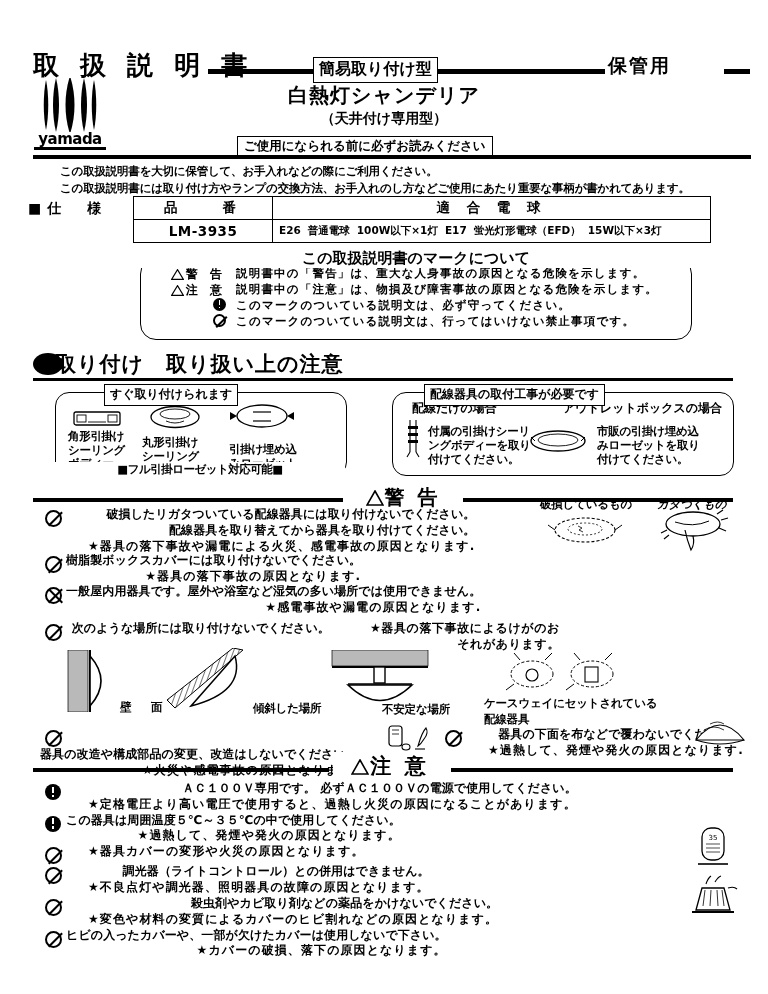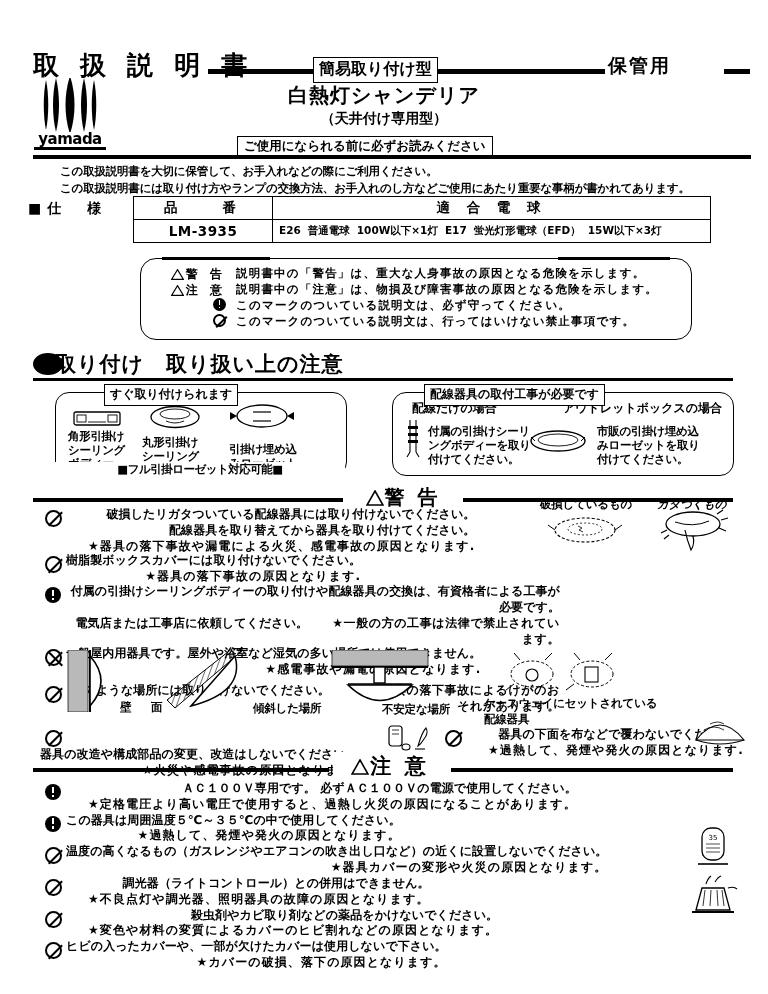--- a/index.html
+++ b/index.html
@@ -229,20 +229,21 @@
       <td class="spec-bulb">
         <span>E26</span><span>普通電球</span><span>100W以下×1灯</span><span>E17</span><span>蛍光灯形電球（EFD）</span><span>15W以下×3灯</span>
       </td>
     </tr>
   </tbody>
     </table>
 
   <div class="legend-wrap">
     <div class="legend-line-l"></div>
     <div class="legend-line-r"></div>
+    <div class="legend-title"><span>この取扱説明書のマークについて</span></div>
     <div class="legend-box"></div>
     <div class="legend-rows">
 
       <div class="legend-row">
         <div class="legend-mark">
           <span class="tri">
             <svg width="13" height="11" viewBox="0 0 13 11">
                 <path d="M6.5 0.6 L12.4 10.4 L0.6 10.4 Z" fill="none" stroke="#000" stroke-width="1.1"></path>
               </svg>
           </span>
@@ -403,31 +404,20 @@
     <div class="li" style="margin-top:-1px;">
       <div class="li-ico">
           <span class="ban ban-lg"></span>
         </div>
       <div class="li-body">
         <div>樹脂製ボックスカバーには取り付けないでください。</div>
         <span class="sub">★器具の落下事故の原因となります.</span>
       </div>
     </div>
 
-    <div class="li" style="margin-top:-1px;">
-      <div class="li-ico">
-          <span class="cir-ex cir-lg"></span>
-        </div>
-      <div class="li-body" style="width:700px;">
-        <div>付属の引掛けシーリングボディーの取り付けや配線器具の交換は、有資格者による工事が必要です。</div>
-        <div>
-          <span>電気店または工事店に依頼してください。</span><span class="inl">★一般の方の工事は法律で禁止されています。</span>
-        </div>
-      </div>
-    </div>
 
     <div class="li" style="margin-top:-1px;">
       <div class="li-ico">
           <span class="ban-x"></span>
         </div>
       <div class="li-body">
         <div>一般屋内用器具です。屋外や浴室など湿気の多い場所では使用できません。</div>
         <span class="sub">★感電事故や漏電の原因となります.</span>
       </div>
     </div>
@@ -560,21 +550,20 @@
         <div>この器具は周囲温度５℃～３５℃の中で使用してください。</div>
         <span class="sub">★過熱して、発煙や発火の原因となります。</span>
       </div>
     </div>
 
     <div class="li" style="margin-top:0px;">
       <div class="li-ico">
           <span class="ban ban-lg"></span>
         </div>
       <div class="li-body">
-        <div>温度の高くなるもの（ガスレンジやエアコンの吹き出し口など）の近くに設置しないでください。</div>
         <span class="sub">★器具カバーの変形や火災の原因となります。</span>
       </div>
     </div>
 
     <div class="li" style="margin-top:0px;">
       <div class="li-ico">
           <span class="ban ban-lg"></span>
         </div>
       <div class="li-body">
         <div>調光器（ライトコントロール）との併用はできません。</div>

